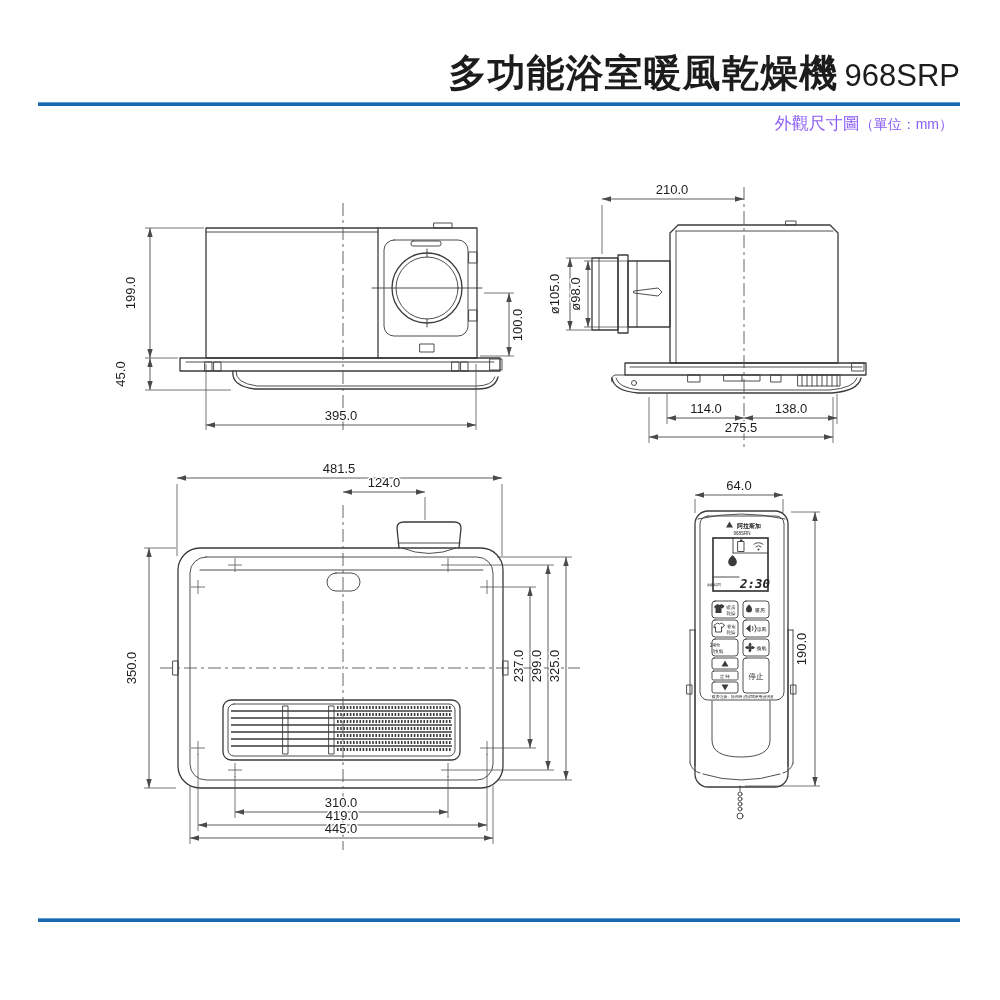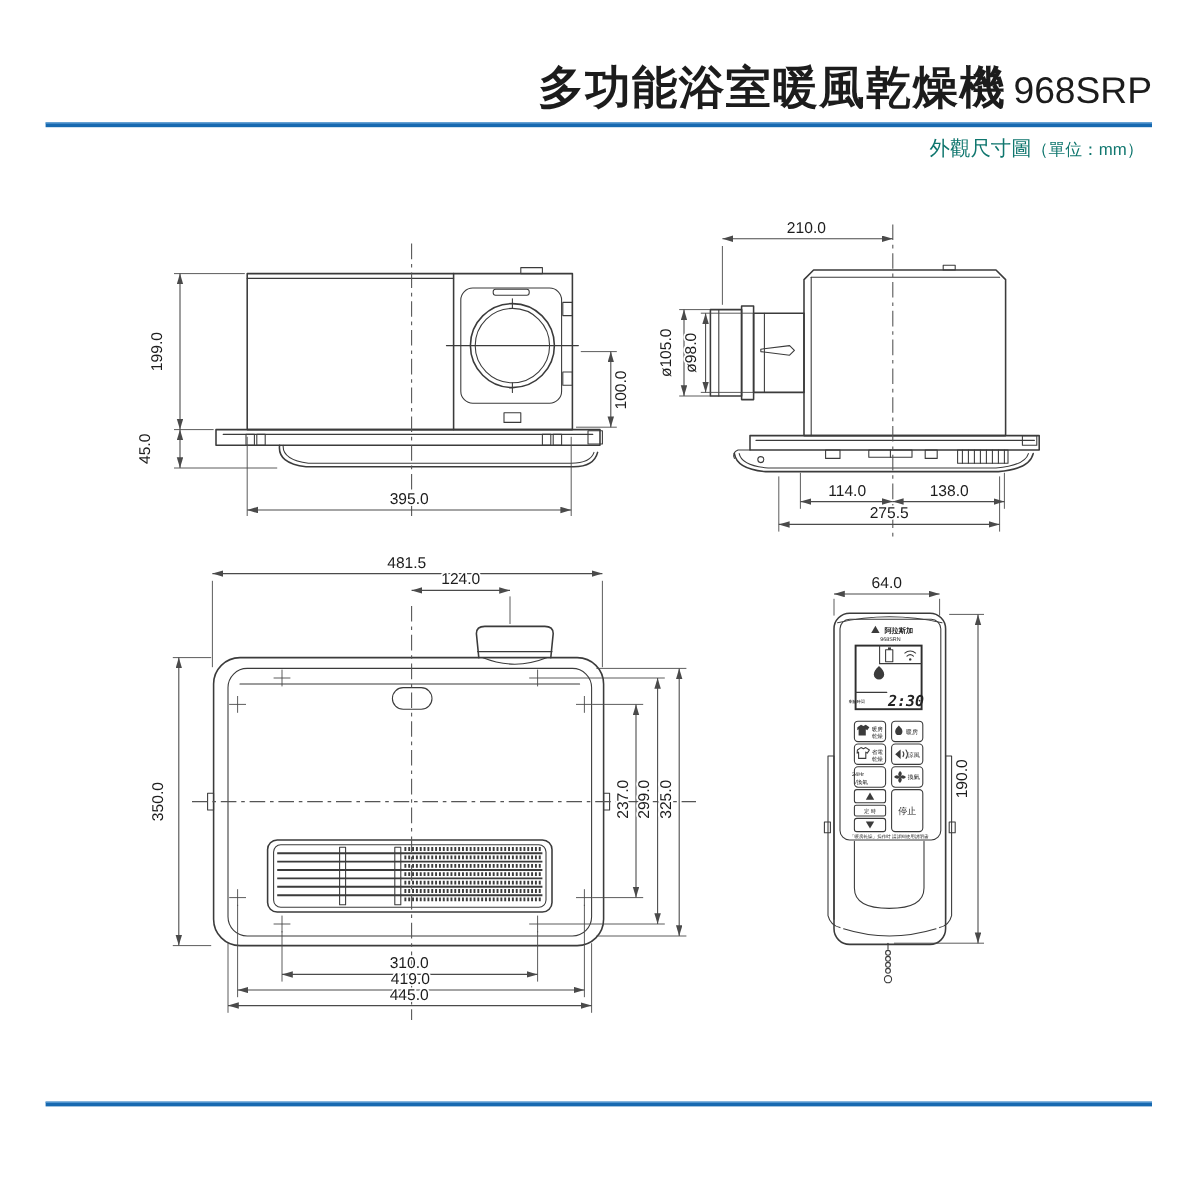--- a/index.html
+++ b/index.html
@@ -4,21 +4,21 @@
 <style>
   html,body{margin:0;padding:0;background:#ffffff;}
   .page{position:relative;width:1000px;height:1000px;background:#fff;overflow:hidden;
         font-family:"Liberation Sans",sans-serif;}
   .titlebar{position:absolute;top:48px;right:40px;text-align:right;white-space:nowrap;color:#1c1c1c;}
   .titlebar .cjk{font-size:38px;font-weight:bold;letter-spacing:1px;}
   .titlebar .model{font-size:31px;font-weight:normal;margin-left:6px;}
   .rule{position:absolute;left:38px;right:40px;height:3px;background:#1769b0;border-top:1px solid #5fa0d6;}
   .rule.top{top:102px;}
   .rule.bottom{top:918px;}
-  .subtitle{position:absolute;top:112px;right:47px;color:#0f766e;font-size:17px;white-space:nowrap;}
+  .subtitle{position:absolute;top:112px;right:47px;color:#8b5cf6;font-size:17px;white-space:nowrap;}
   .subtitle .unit{font-size:14px;}
   svg.draw{position:absolute;left:0;top:0;width:1000px;height:1000px;}
   .ln{fill:none;stroke:#3b3b3b;stroke-width:1.3;stroke-linejoin:round;stroke-linecap:round;}
   .ln2{fill:none;stroke:#3b3b3b;stroke-width:0.9;stroke-linejoin:round;stroke-linecap:round;}
   .fillb{fill:#3b3b3b;stroke:none;}
   .dim{fill:none;stroke:#4a4a4a;stroke-width:0.9;}
   .ext{fill:none;stroke:#4a4a4a;stroke-width:0.75;}
   .cl{fill:none;stroke:#555;stroke-width:0.9;stroke-dasharray:13 4 3 4;}
   .dtx{font:13px "Liberation Sans",sans-serif;fill:#1d1d1d;text-anchor:middle;
        paint-order:stroke;stroke:#ffffff;stroke-width:3px;}

